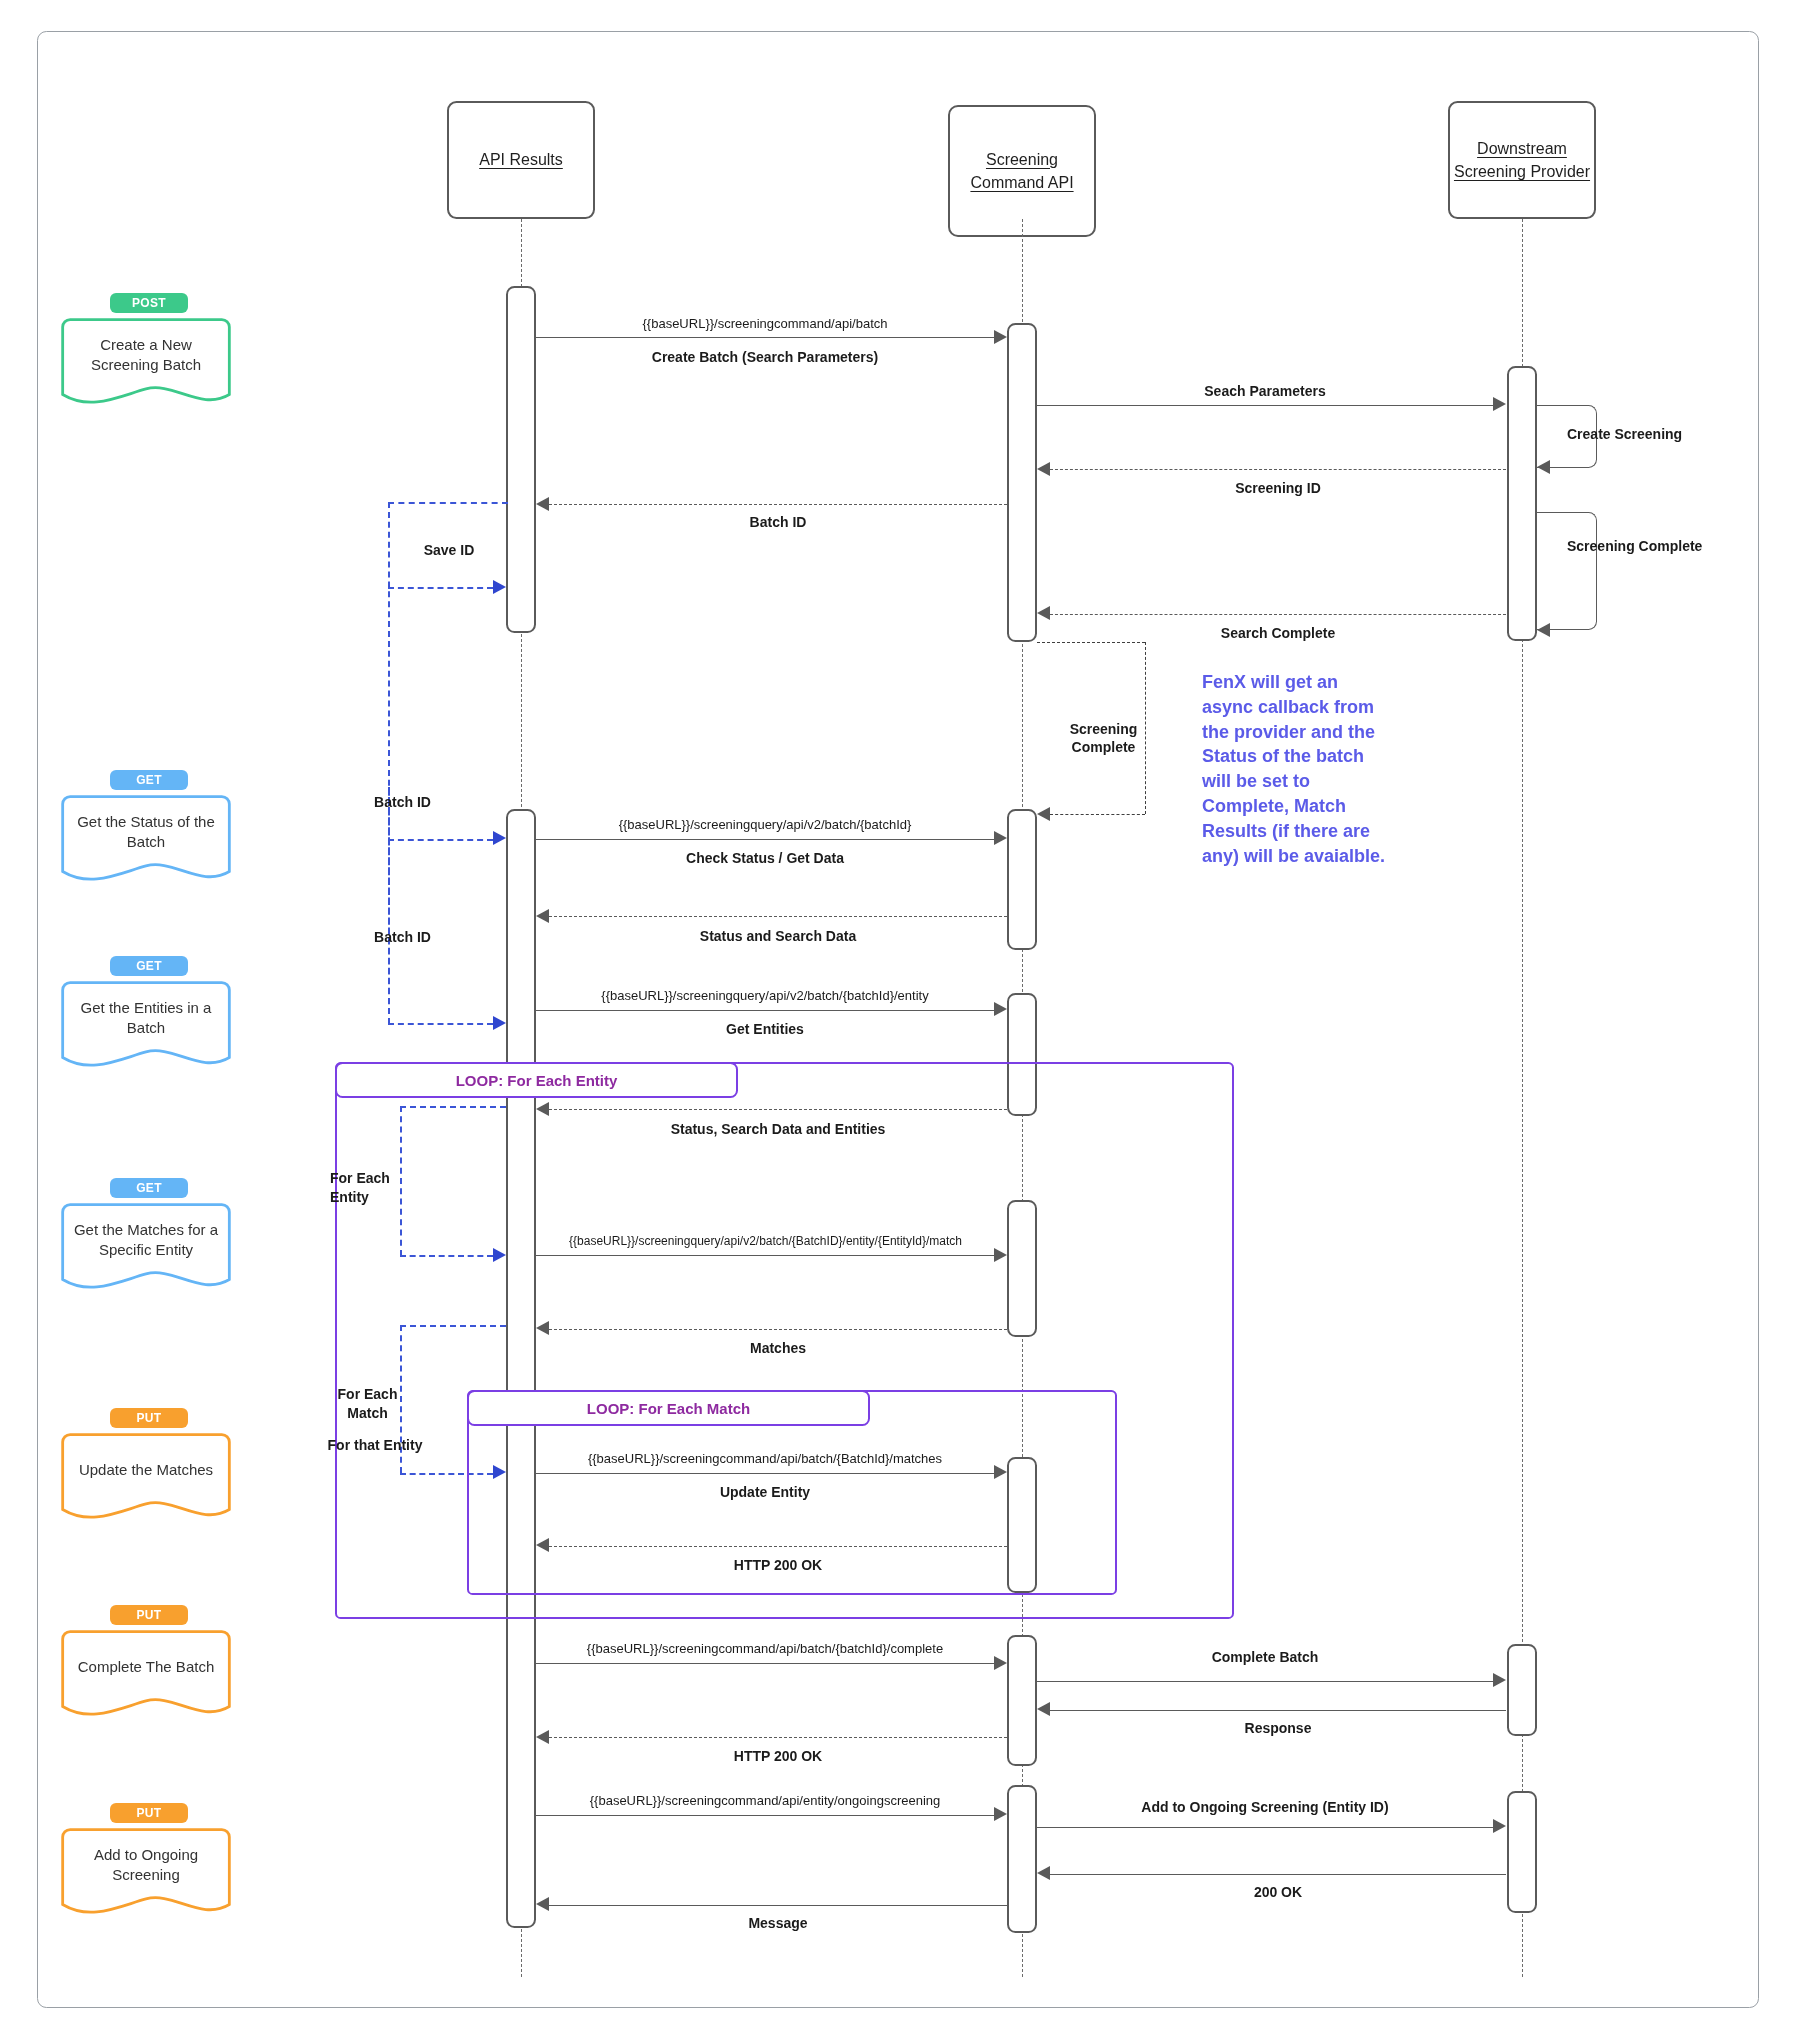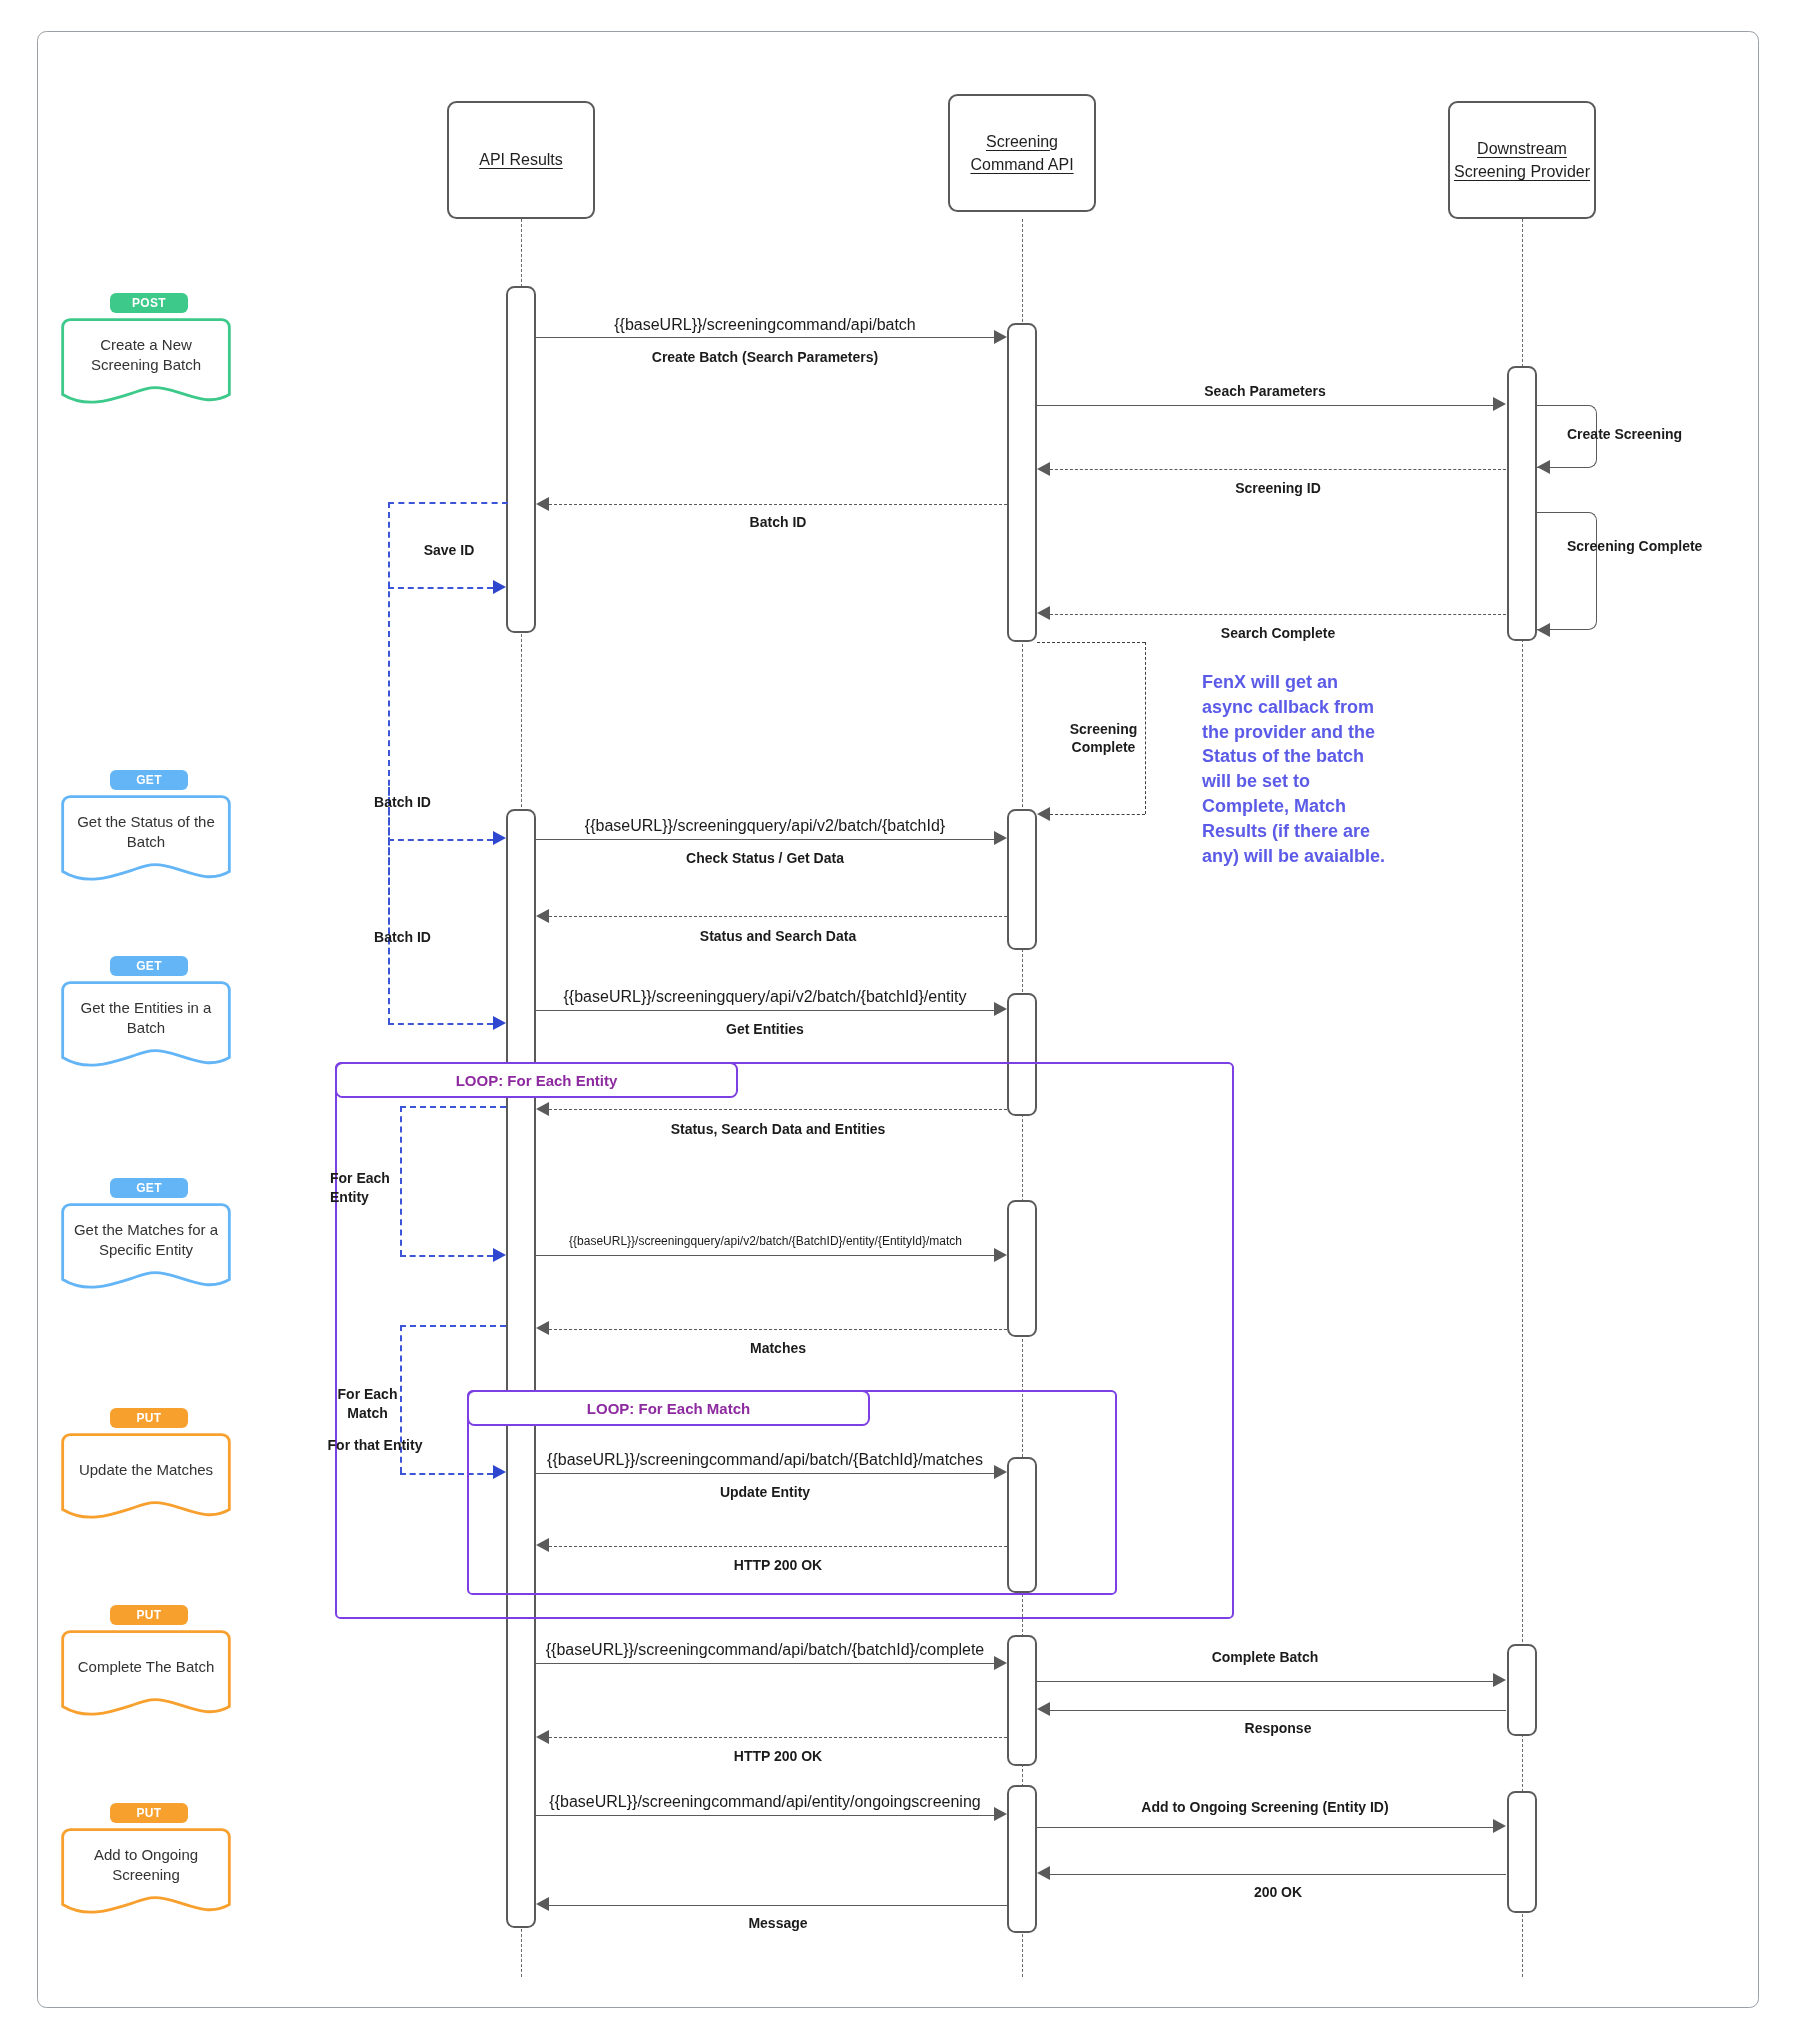--- a/index.html
+++ b/index.html
@@ -23,21 +23,21 @@
 
   
   .msg{position:absolute;height:0;border-top:1.7px solid #5a5a5a;}
   .msg.dash{border-top-style:dashed;border-top-width:1.7px;}
   .arrow{position:absolute;width:0;height:0;border-top:7.5px solid transparent;border-bottom:7.5px solid transparent;}
   .arrow.r{border-left:13px solid #5a5a5a;}
   .arrow.l{border-right:13px solid #5a5a5a;}
 
   .mlabel{position:absolute;font-size:13.6px;color:#1b1b1b;text-align:center;white-space:nowrap;}
   .mlabel.b{font-weight:bold;font-size:14px;}
-  .mlabel.u{font-weight:normal;font-size:16px;}
+  .mlabel.u{font-weight:normal;font-size:13px;}
 
   
   .bmsg{position:absolute;height:0;border-top:2.2px dashed #3b55d6;}
   .bvert{position:absolute;width:0;border-left:2.2px dashed #3b55d6;}
   .barrow{position:absolute;width:0;height:0;border-top:7.5px solid transparent;border-bottom:7.5px solid transparent;border-left:13px solid #2f46cf;}
   .blabel{position:absolute;font-size:14px;font-weight:bold;color:#1b1b1b;white-space:nowrap;text-align:center;}
 
   
   .dvert{position:absolute;width:0;border-left:1.7px dashed #3f3f3f;}
   .dmsg{position:absolute;height:0;border-top:1.7px dashed #3f3f3f;}
@@ -70,21 +70,21 @@
 <div id="canvas">
   <div class="page-frame"></div>
 
   <div class="actor-box" style="left:447px;top:101px;width:148px;height:118px;">
     <div class="actor-label">
       <span>API Results</span>
     </div>
   </div>
   <div class="lifeline" style="left:521px;top:219px;height:1758px;"></div>
 
-  <div class="actor-box" style="left:948px;top:94px;width:148px;height:118px;">
+  <div class="actor-box" style="left:948px;top:105px;width:148px;height:132px;border-radius:10px;">
     <div class="actor-label">
       <span>Screening</span><br>
       <span>Command API</span>
     </div>
   </div>
   <div class="lifeline" style="left:1022px;top:219px;height:1758px;"></div>
 
   <div class="actor-box" style="left:1448px;top:101px;width:148px;height:118px;">
     <div class="actor-label">
       <span>Downstream</span><br>

